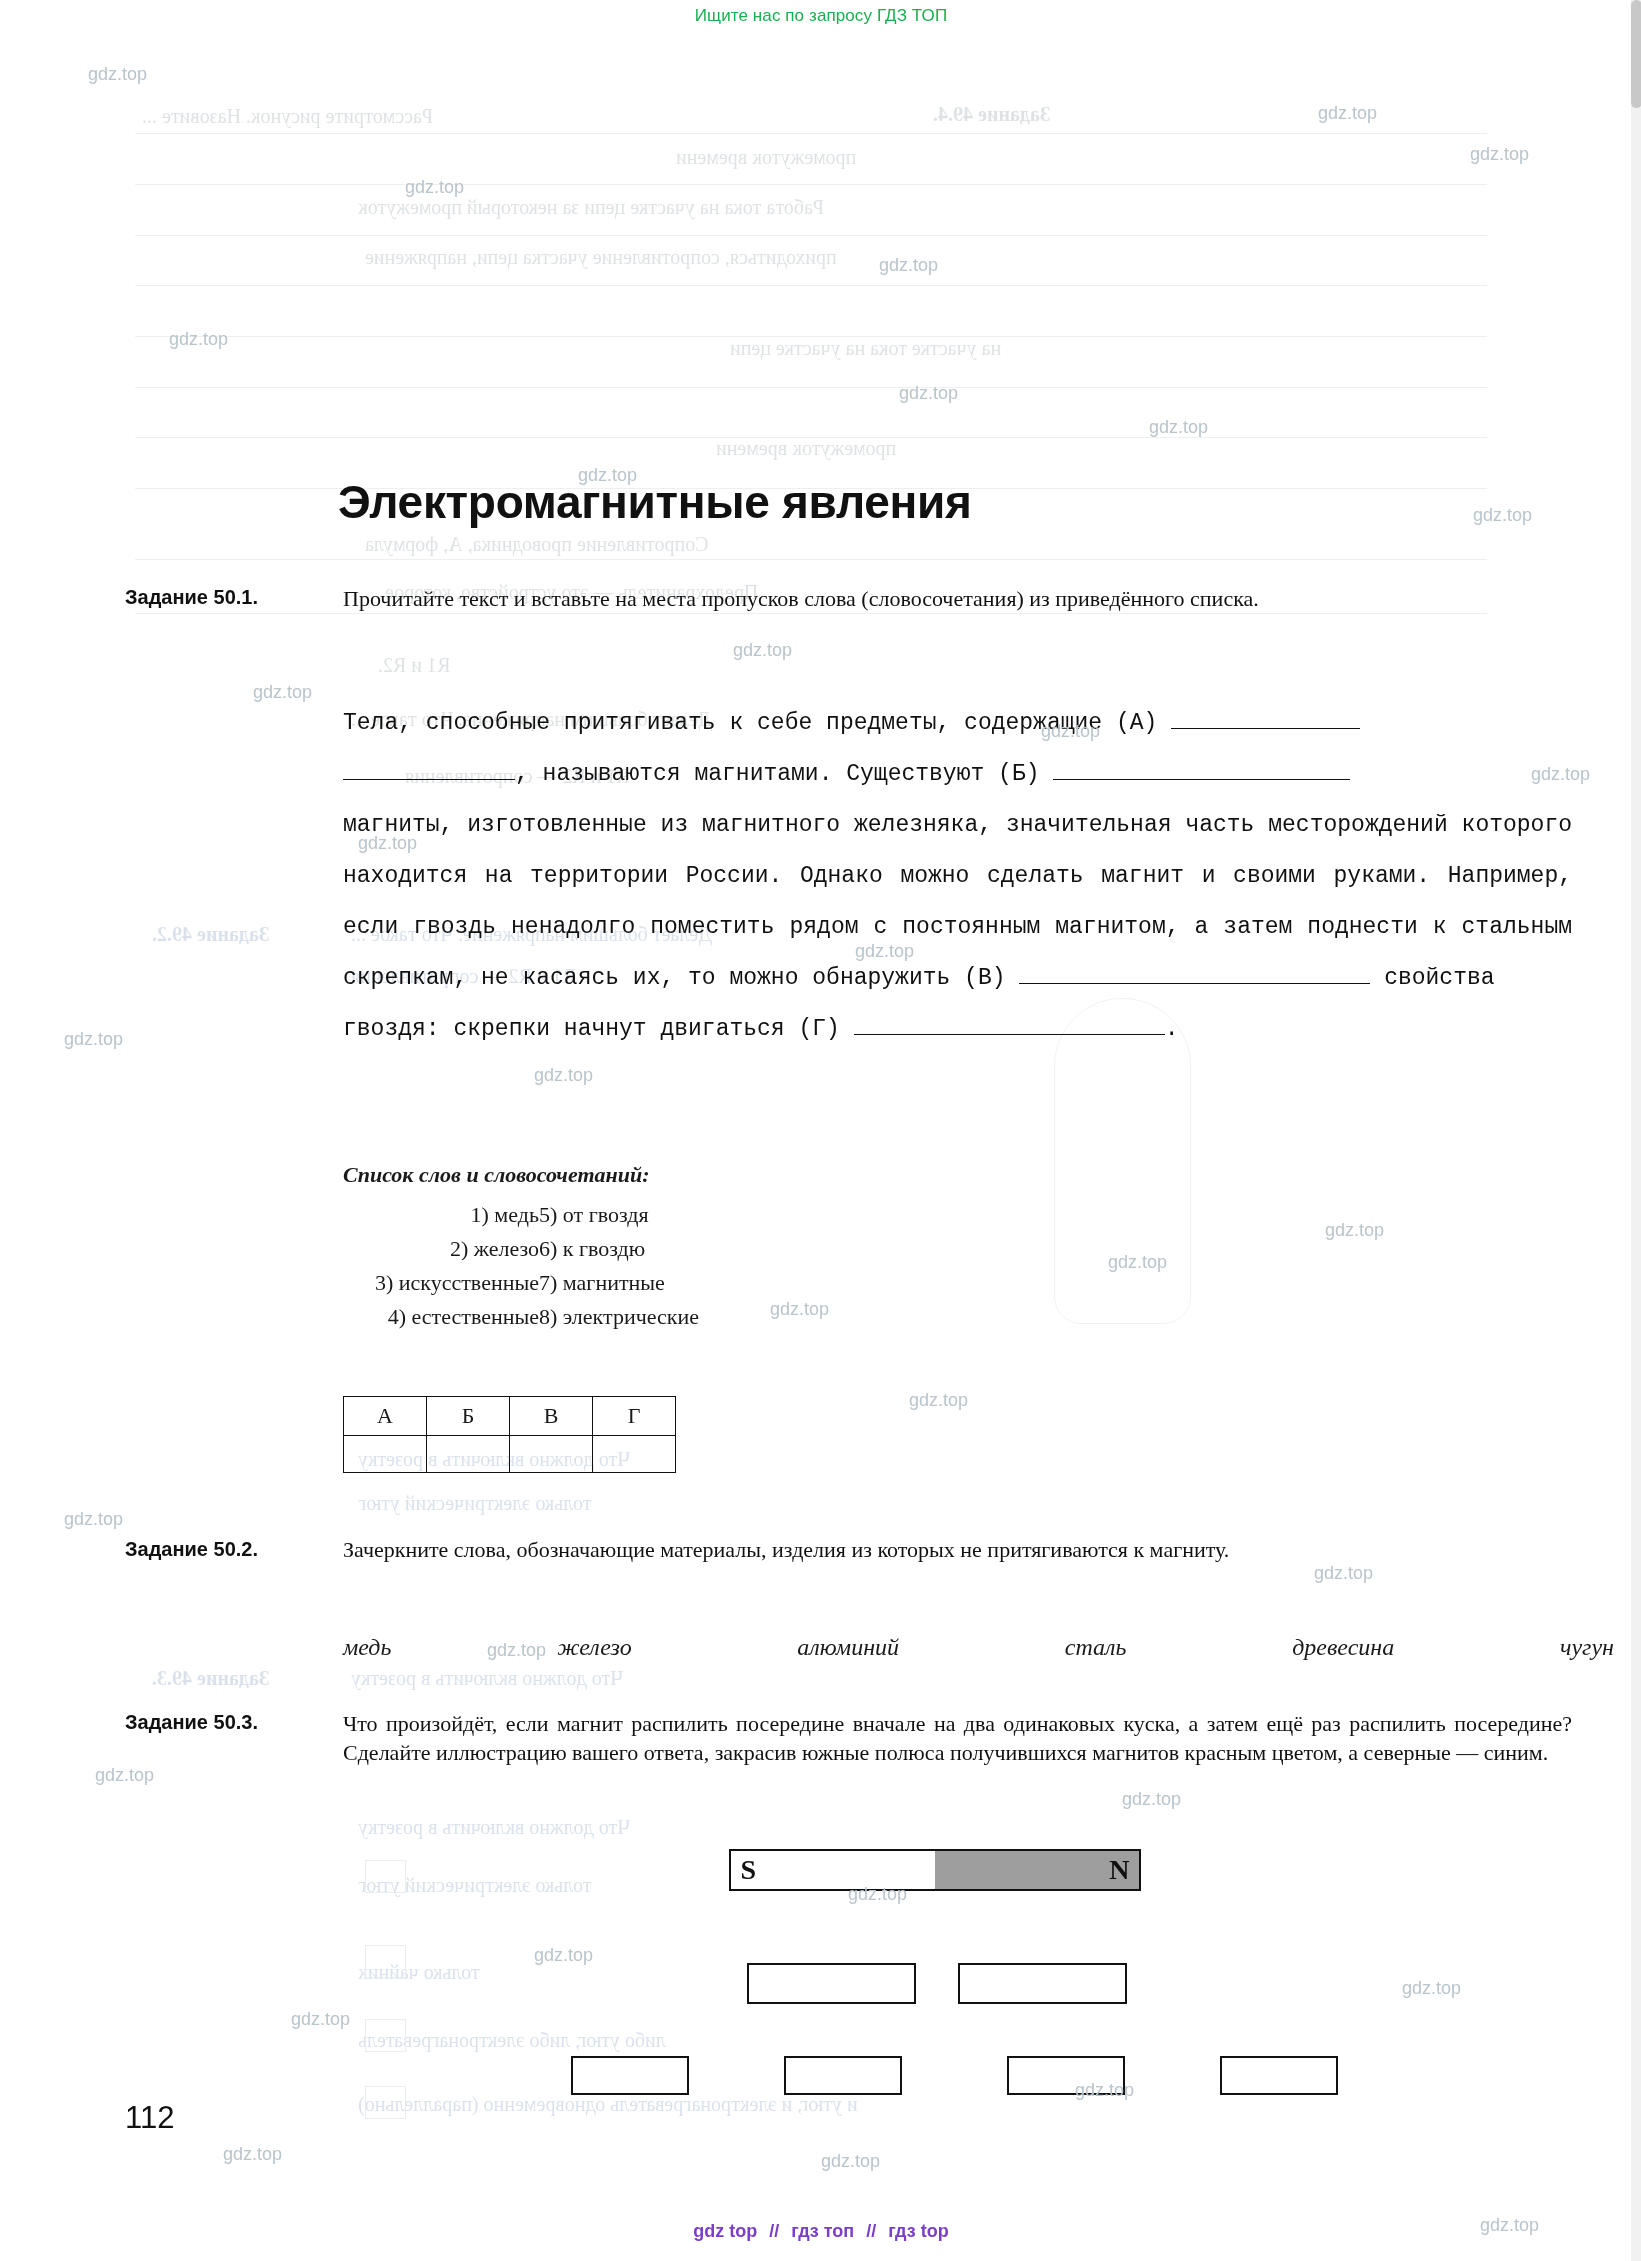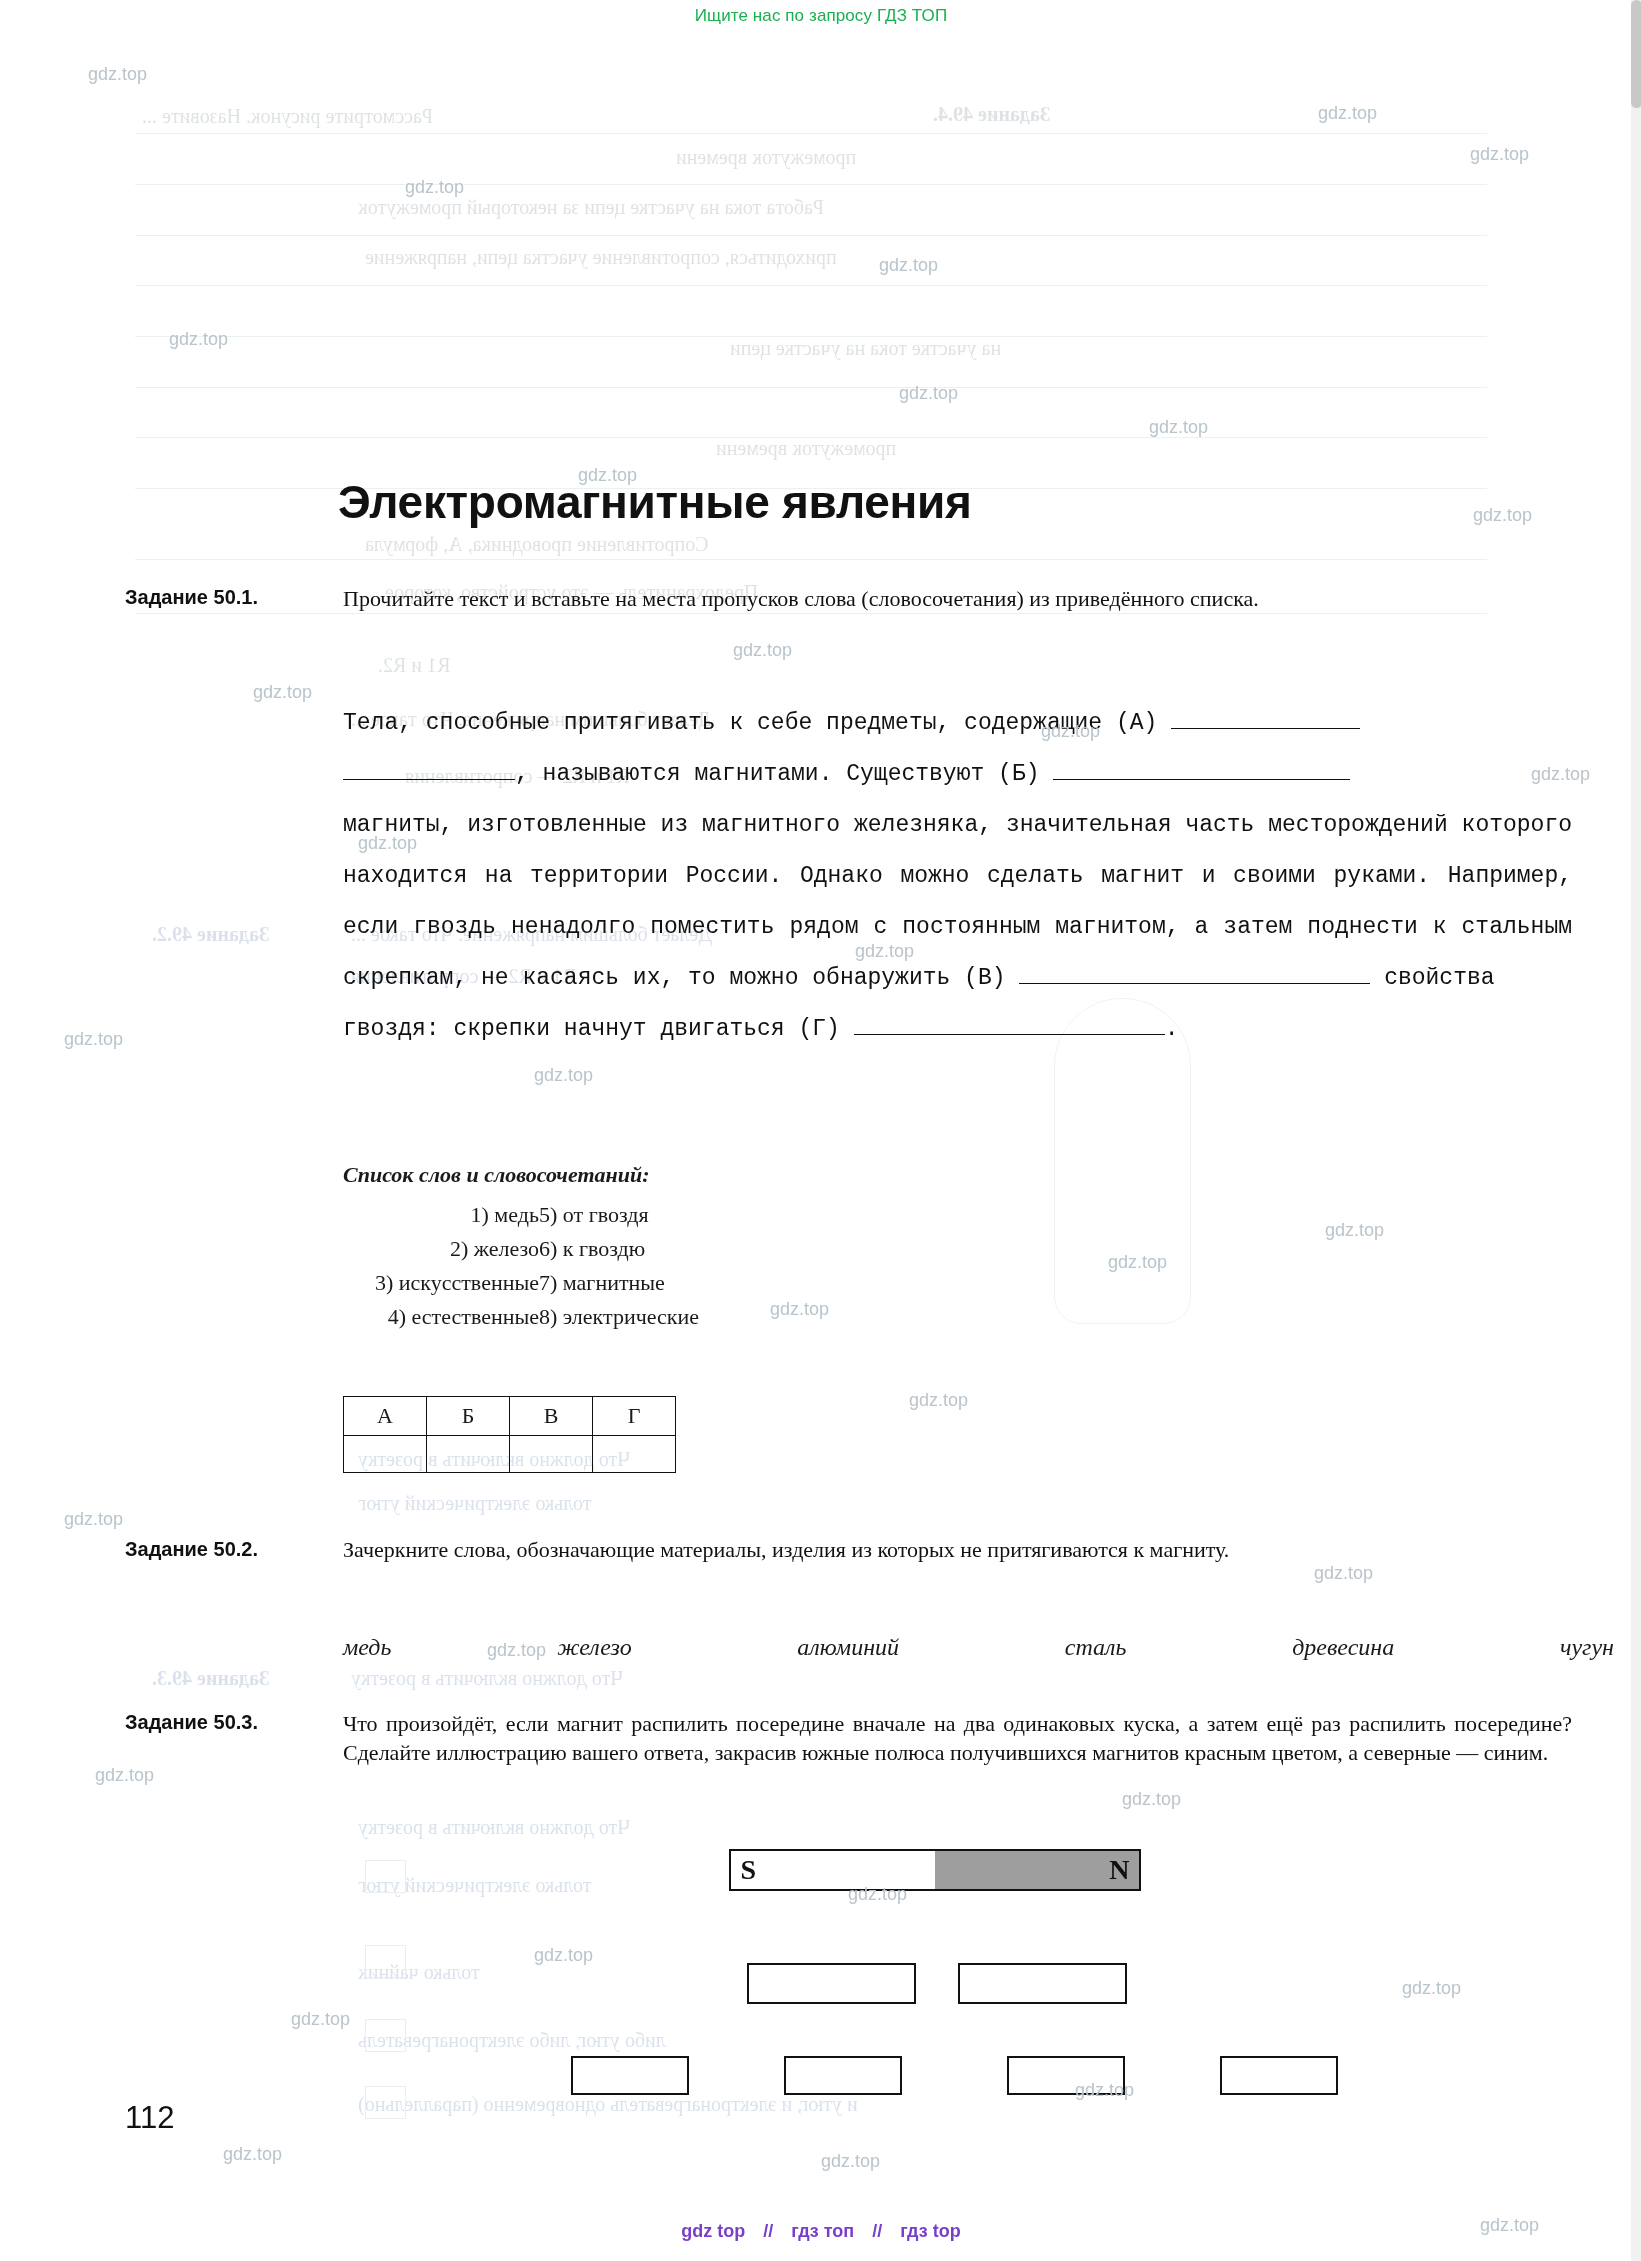--- a/index.html
+++ b/index.html
@@ -31,21 +31,21 @@
   }
 
   
   .bottom-banner {
     position: absolute;
     left: 0; right: 0;
     bottom: 19px;
     display: flex;
     align-items: center;
     justify-content: center;
-    gap: 18px;
+    gap: 12px;
     font-family: "Liberation Sans", sans-serif;
     font-size: 18px;
     color: #7a3fc9;
     font-weight: 700;
   }
   .bottom-banner .sep { color: #7a3fc9; font-weight: 700; }
 
   
   .sheet {
     position: absolute;

